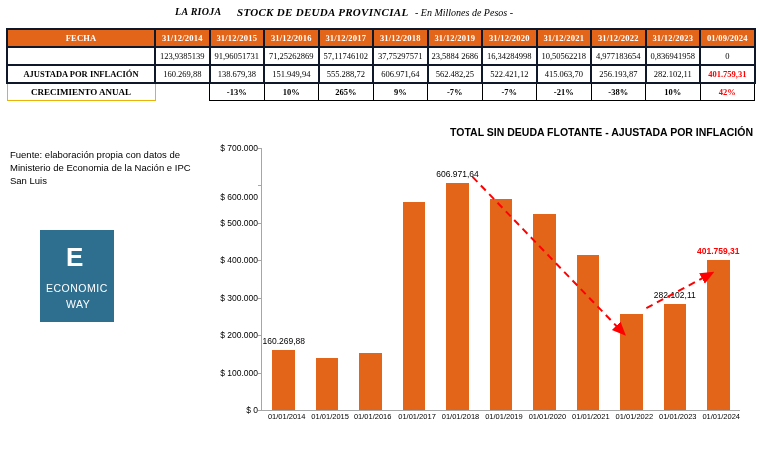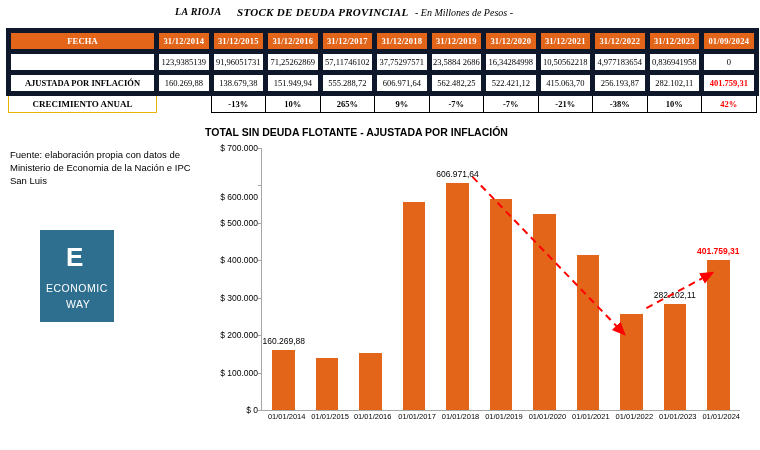--- a/index.html
+++ b/index.html
@@ -56,21 +56,21 @@
     top: 28px;
     left: 6px;
     width: 748px;
   }
   table.main {
     border-collapse: collapse;
     width: 748px;
     table-layout: fixed;
   }
   table.main td, table.main th {
-    border: 5px solid #0f172a;
+    border: 2px solid #0f172a;
     font-size: 8.5px;
     text-align: center;
     padding: 1px 1px;
     height: 14px;
     overflow: hidden;
     white-space: nowrap;
   }
   .hdr-cell {
     background: #E2651A;
     color: #ffffff;
@@ -163,21 +163,21 @@
     left: 205px;
     top: 126px;
     width: 548px;
     height: 318px;
   }
   .chart-title {
     position: absolute;
     left: 0;
     top: 0;
     width: 548px;
-    text-align: left;
+    text-align: right;
     font-family: "Liberation Sans", sans-serif;
     font-size: 10.5px;
     font-weight: bold;
   }
   .plot {
     position: absolute;
     left: 56px;
     top: 22px;
     width: 478px;
     height: 262px;

